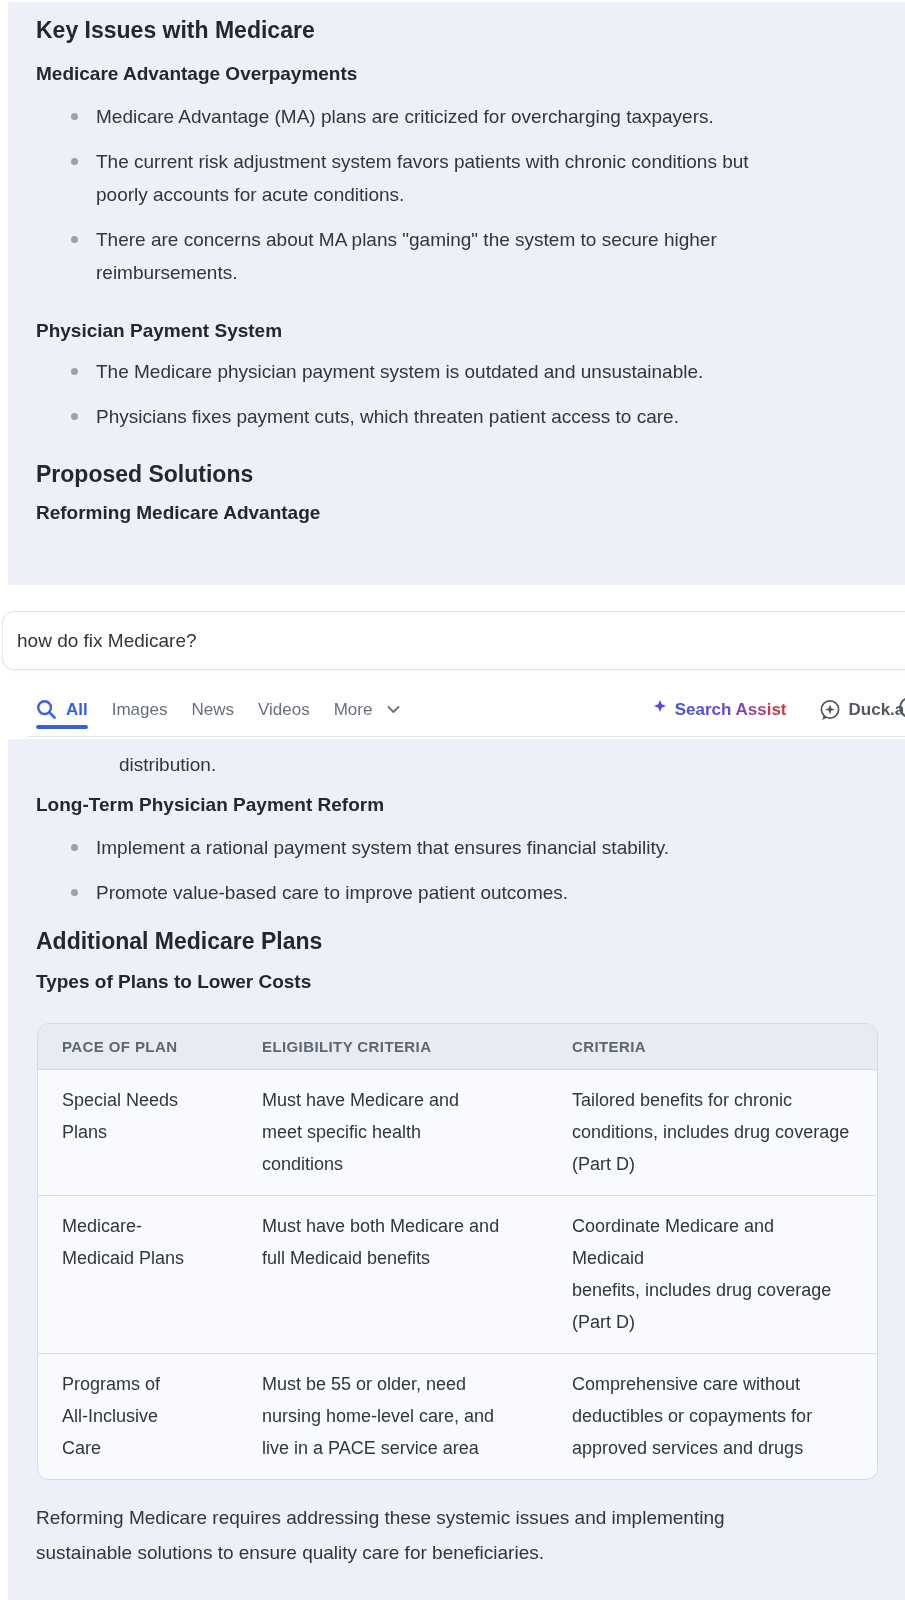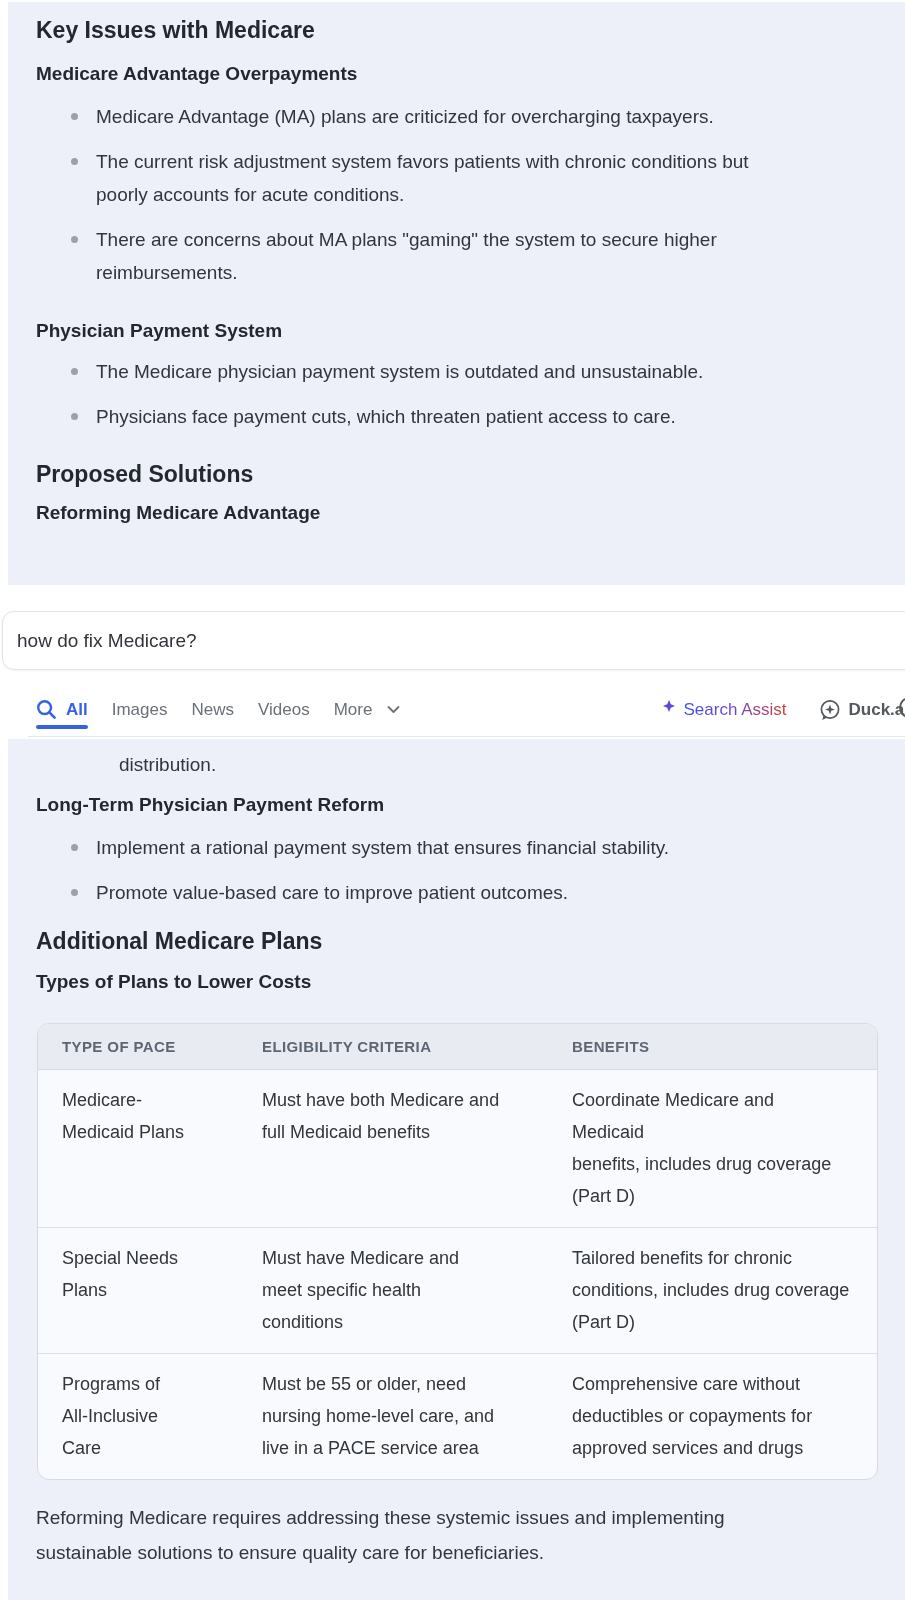--- a/index.html
+++ b/index.html
@@ -68,21 +68,21 @@
     position:relative;white-space:nowrap;
   }
   .tab.active{color:#3561e2;font-weight:700;}
   .tab-underline{
     position:absolute;left:0;right:0;bottom:-9px;height:4px;
     background:#3561e2;border-radius:2px;
   }
   .chev{margin-left:6px;display:inline-flex;}
   .right-group{margin-left:auto;display:flex;align-items:center;gap:32px;}
   .assist{
-    display:flex;align-items:center;gap:8px;cursor:pointer;font-size:17px;font-weight:400;
+    display:flex;align-items:center;gap:8px;cursor:pointer;font-size:17px;font-weight:700;
   }
   .assist-label{
     background:linear-gradient(90deg,#3d52dd 0%,#6b46d6 45%,#cf3e2e 100%);
     -webkit-background-clip:text;background-clip:text;color:transparent;
   }
   .duckai{display:flex;align-items:center;gap:8px;cursor:pointer;
     font-size:17px;font-weight:600;color:#53585e;}
   
   .table-card{
     margin-top:29px;margin-left:1px;width:841px;
@@ -115,21 +115,21 @@
     <li><span class="dot"></span><span class="li-text">Medicare Advantage (MA) plans are criticized for overcharging taxpayers.</span></li>
     <li><span class="dot"></span><span class="li-text">The current risk adjustment system favors patients with chronic conditions but
 poorly accounts for acute conditions.</span></li>
     <li><span class="dot"></span><span class="li-text">There are concerns about MA plans "gaming" the system to secure higher
 reimbursements.</span></li>
   </ul>
 
   <h2 class="mt-sec">Physician Payment System</h2>
   <ul class="bullets tight">
     <li><span class="dot"></span><span class="li-text">The Medicare physician payment system is outdated and unsustainable.</span></li>
-    <li><span class="dot"></span><span class="li-text">Physicians face payment cuts, which threaten patient access to care.</span></li>
+    <li><span class="dot"></span><span class="li-text">Physicians fixes payment cuts, which threaten patient access to care.</span></li>
   </ul>
 
   <h1 class="mt-h1">Proposed Solutions</h1>
   <h2 class="mt-sub">Reforming Medicare Advantage</h2>
 </div>
 
 <div class="search-area">
   <div class="search-box">
     <input type="text" value="how do fix Medicare?" style="">
 
@@ -205,43 +205,43 @@
 
   <div class="table-card">
     <table>
       <colgroup>
           <col class="c1">
           <col class="c2">
           <col class="c3">
         </colgroup>
       <thead>
         <tr>
-          <th>TYPE OF PACE</th>
+          <th>PACE OF PLAN</th>
           <th>ELIGIBILITY CRITERIA</th>
-          <th>BENEFITS</th>
+          <th>CRITERIA</th>
         </tr>
       </thead>
       <tbody>
-        <tr>
-          <td>Medicare-
-Medicaid Plans</td>
-          <td>Must have both Medicare and
-full Medicaid benefits</td>
-          <td>Coordinate Medicare and Medicaid
-benefits, includes drug coverage
-(Part D)</td>
-        </tr>
         <tr>
           <td>Special Needs
 Plans</td>
           <td>Must have Medicare and
 meet specific health
 conditions</td>
           <td>Tailored benefits for chronic
 conditions, includes drug coverage
+(Part D)</td>
+        </tr>
+        <tr>
+          <td>Medicare-
+Medicaid Plans</td>
+          <td>Must have both Medicare and
+full Medicaid benefits</td>
+          <td>Coordinate Medicare and Medicaid
+benefits, includes drug coverage
 (Part D)</td>
         </tr>
         <tr>
           <td>Programs of
 All-Inclusive
 Care</td>
           <td>Must be 55 or older, need
 nursing home-level care, and
 live in a PACE service area</td>
           <td>Comprehensive care without

